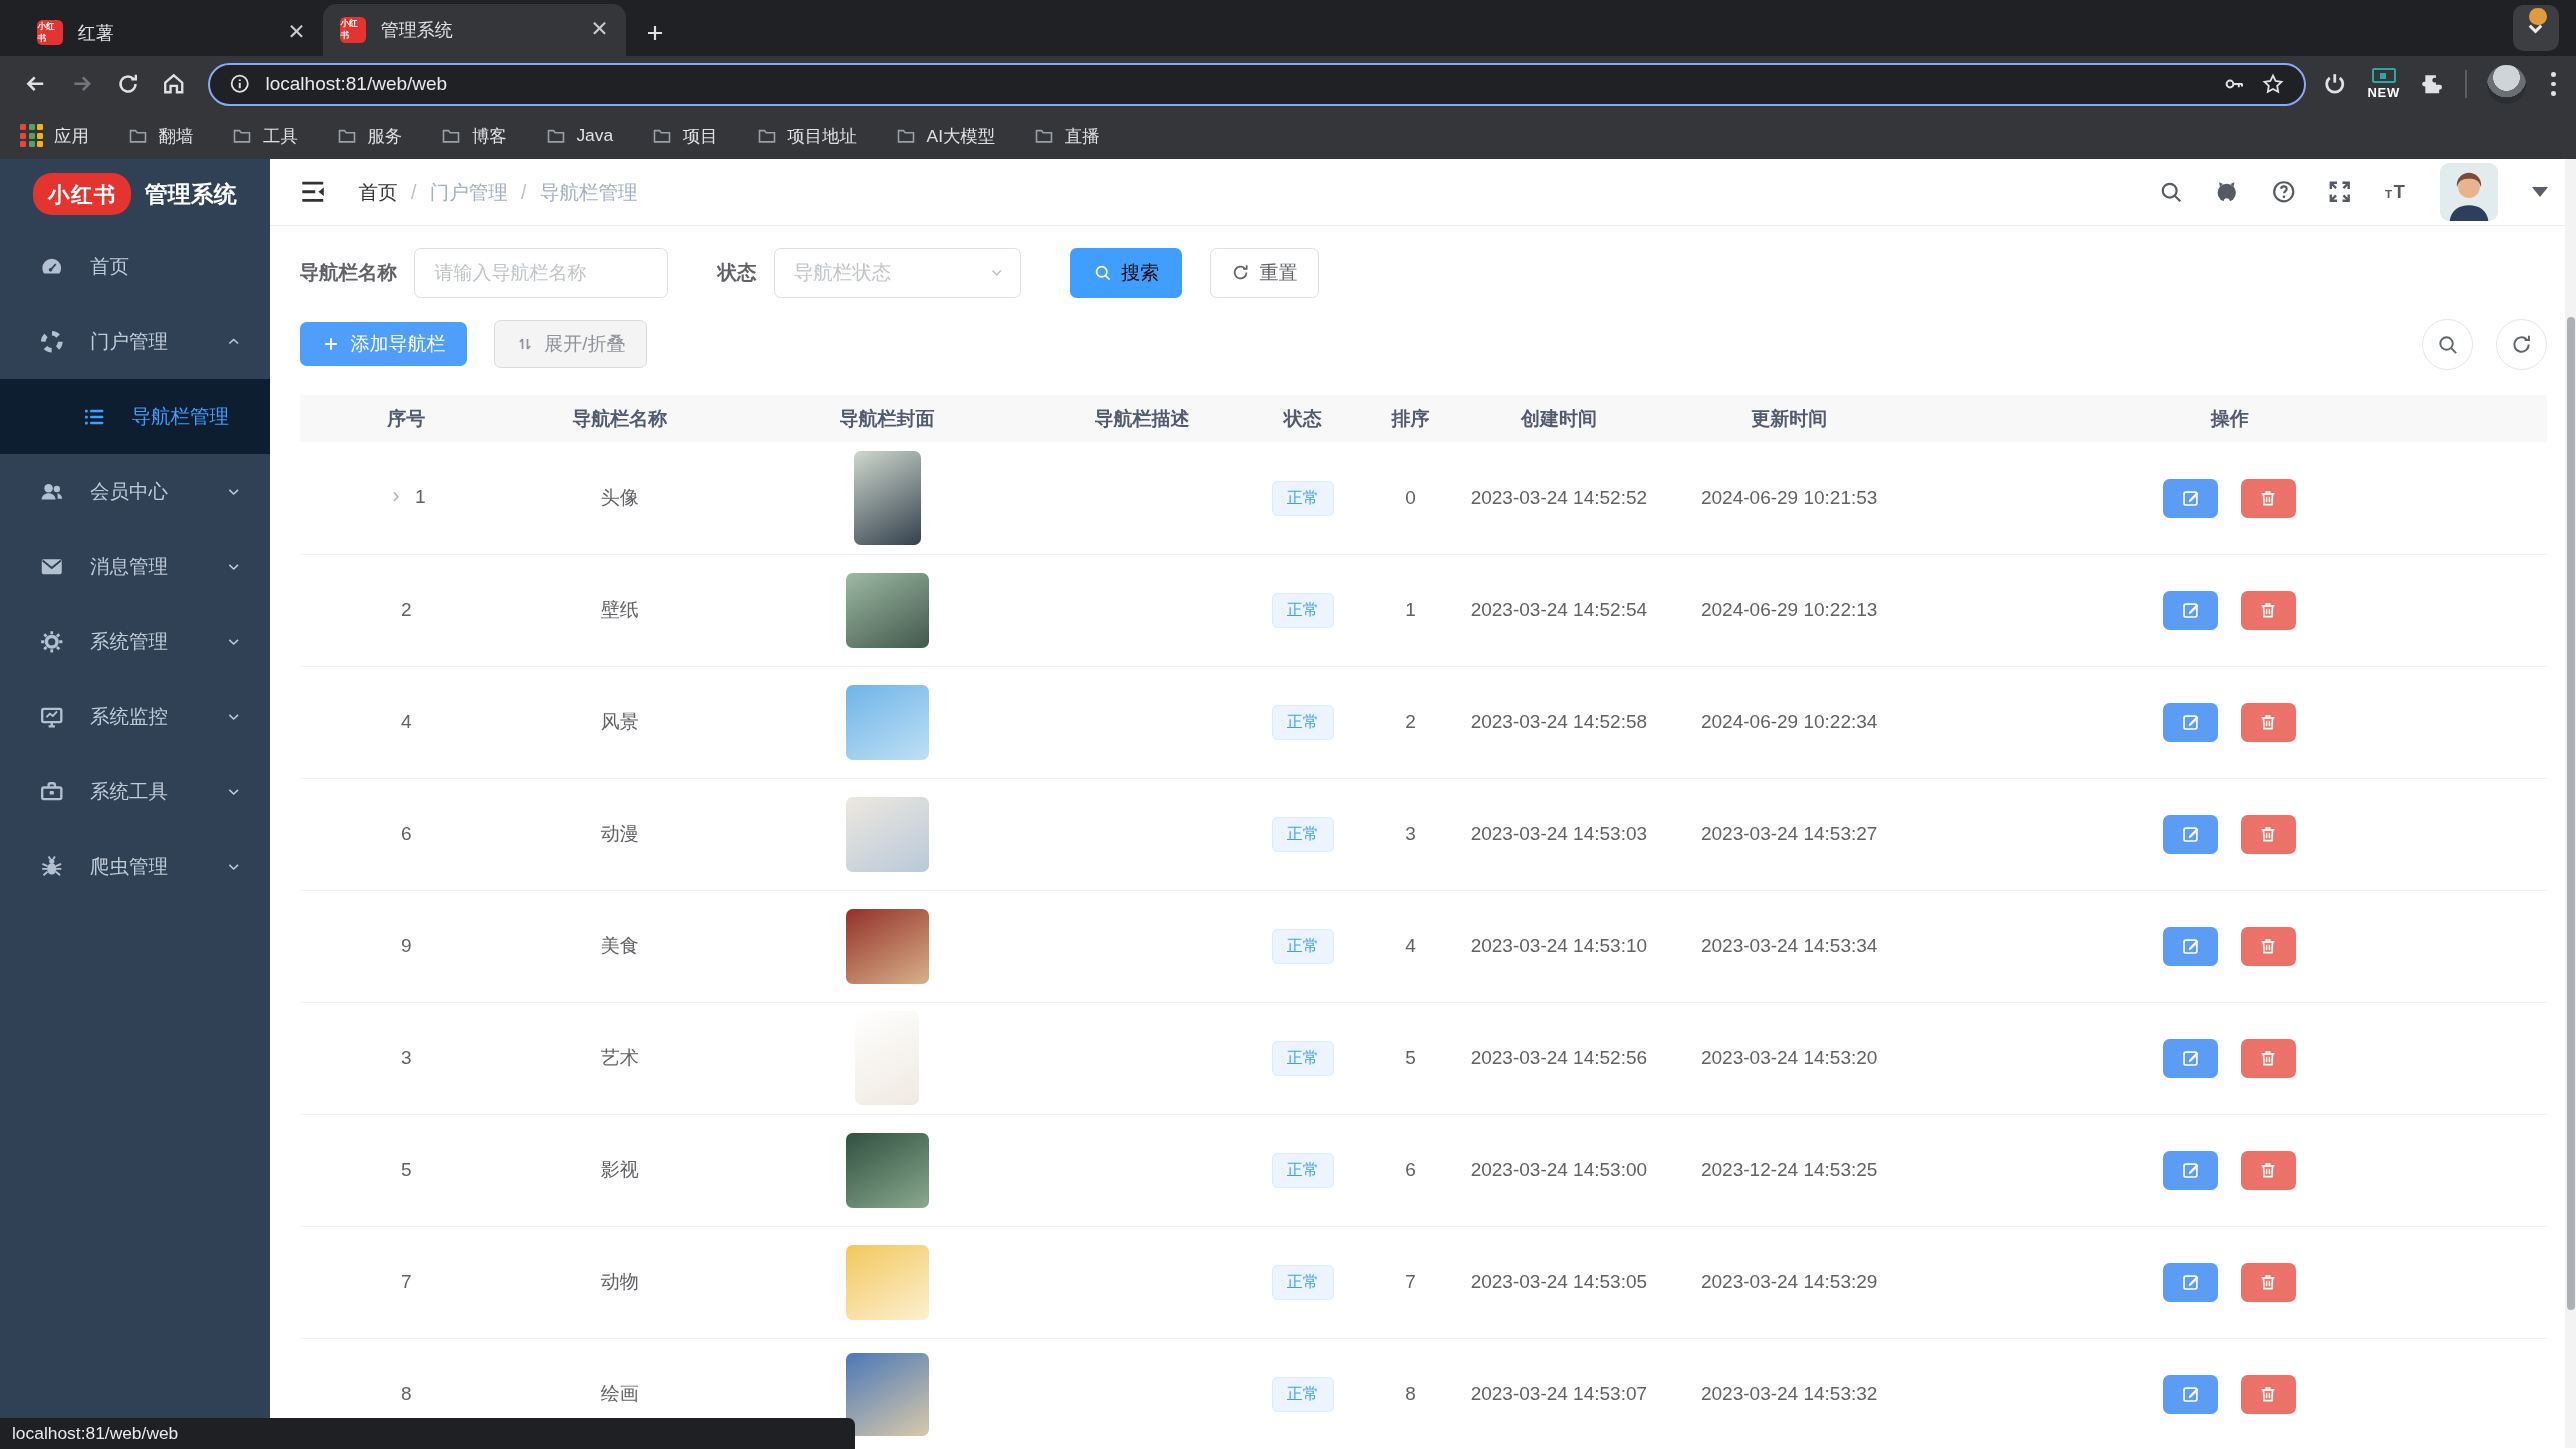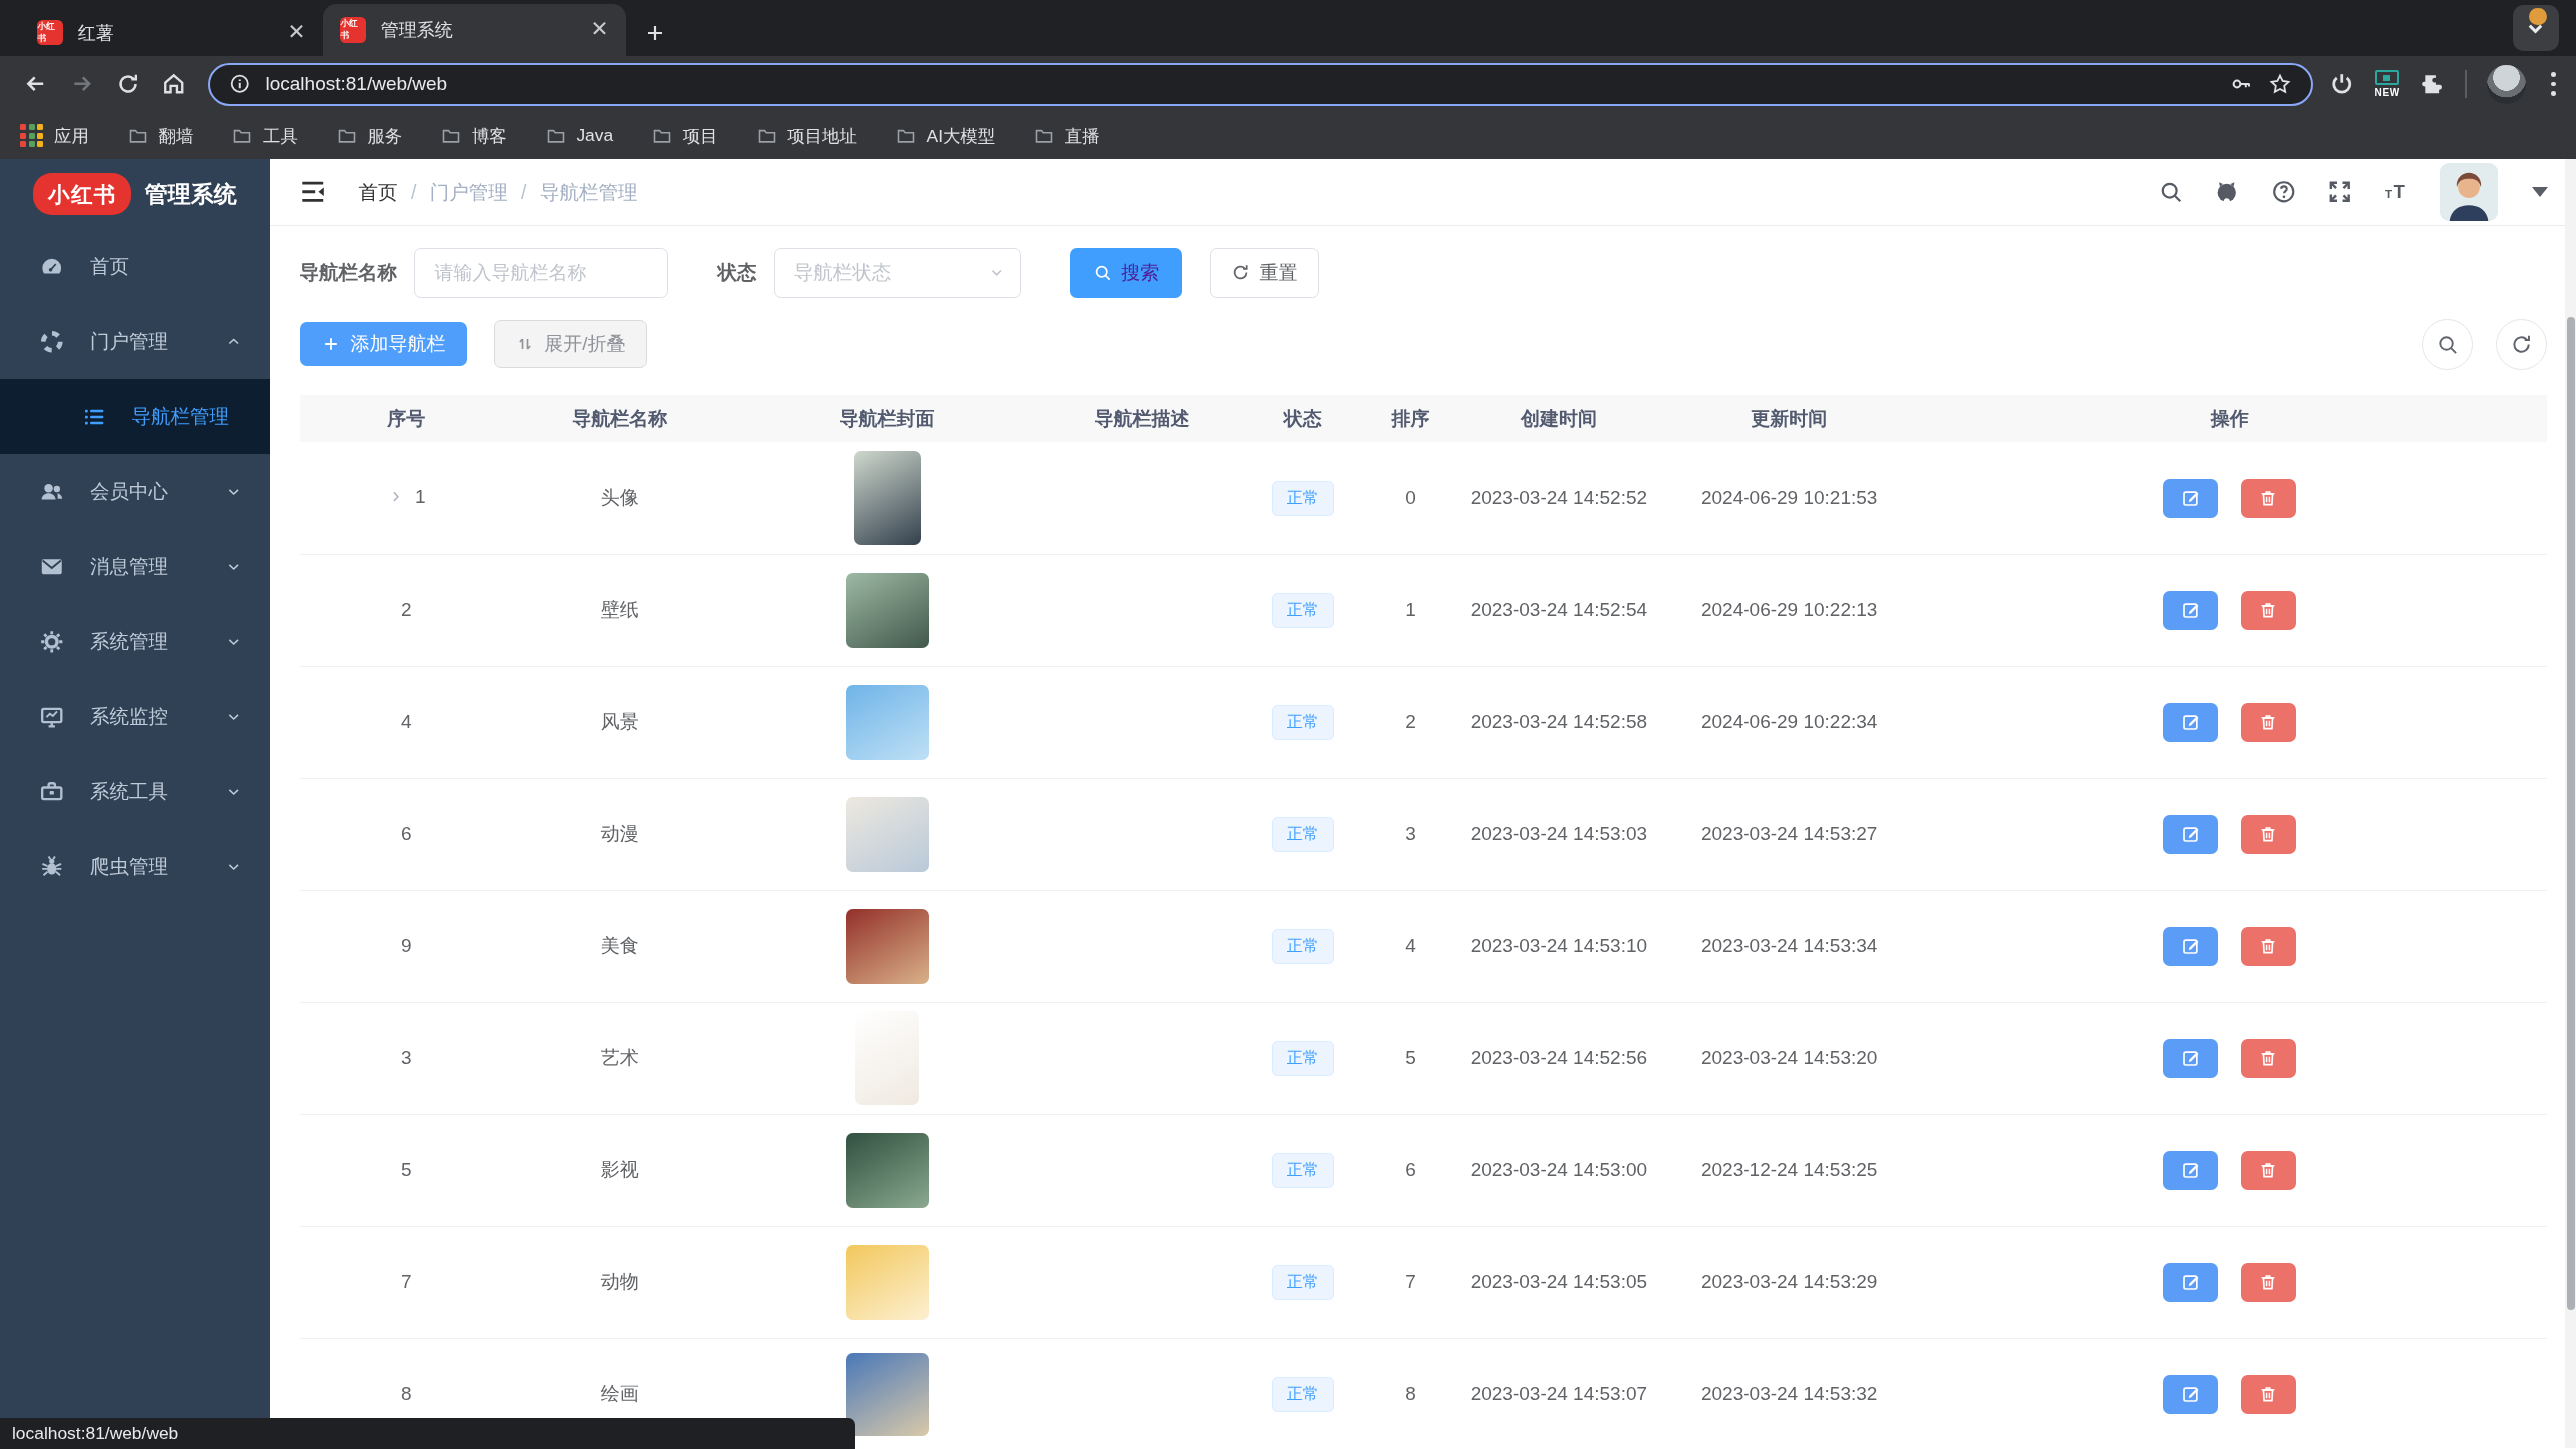--- a/index.html
+++ b/index.html
@@ -26,21 +26,21 @@
   .nav-ic{width:42px;height:42px;border-radius:50%;display:flex;align-items:center;justify-content:center;
        color:#dfe1e5;margin-right:4px}
   .nav-ic.dim{color:#72767b}
   .omnibox{flex:1;height:43px;background:#202124;border:2.7px solid #8aa8f8;border-radius:24px;
        display:flex;align-items:center;gap:14.8px;padding:0 19px;margin:0 9.4px;color:#dfe1e5}
   .omni-url{flex:1;font-size:19px;color:#e8eaed}
   .ext-area{display:flex;align-items:center;gap:20px;color:#dfe1e5;margin-left:6.7px}
   .ext-new{display:flex;flex-direction:column;align-items:center;gap:1.3px}
   .ext-new .frame{width:24px;height:14.8px;border:2px solid #2ba9a0;border-radius:2px;position:relative}
   .ext-new .frame::after{content:"";position:absolute;left:6px;top:2.7px;width:6.7px;height:5.4px;background:#2ba9a0}
-  .ext-new .txt{font-size:10px;font-weight:bold;color:#fff;letter-spacing:0.7px}
+  .ext-new .txt{font-size:13px;font-weight:bold;color:#fff;letter-spacing:0.7px}
   .vsep{width:1.3px;height:28px;background:#5a5e63}
   .chrome-avatar{width:39px;height:39px;border-radius:50%;
        background:radial-gradient(circle at 50% 32%,#cfd4d8 0 40%,#6b6f73 41% 60%,#2b2e32 61% 100%)}
   .kebab{display:flex;flex-direction:column;gap:4.7px;padding:0 5.4px}
   .kebab i{width:4.7px;height:4.7px;border-radius:50%;background:#dfe1e5}
 
   .bookmarks{height:47px;background:#35363a;display:flex;align-items:center;gap:39px;
        padding:0 20px;font-size:17.4px;color:#dfe1e5}
   .bm{display:flex;align-items:center;gap:10.7px;white-space:nowrap}
   .apps-grid{display:grid;grid-template-columns:repeat(3,6px);grid-gap:2.7px}
@@ -77,21 +77,21 @@
   .flabel{font-weight:bold;margin-right:17.4px;white-space:nowrap}
   .finput{width:254px;height:50px;border:1.3px solid #dcdfe6;border-radius:6.7px;padding:0 19px;
        font-size:19px;color:#606266;outline:none;font-family:inherit}
   .finput::placeholder{color:#c0c4cc}
   .fselect{width:247px;height:50px;border:1.3px solid #dcdfe6;border-radius:6.7px;padding:0 14.8px 0 19px;
        display:flex;align-items:center;justify-content:space-between;color:#c0c4cc;background:#fff}
   .fsel-chev{width:17.4px;height:17.4px;color:#c0c4cc}
   .gap73{width:49px}.gap42{width:28px}
   .btn{display:inline-flex;align-items:center;justify-content:center;gap:9.4px;height:50px;
        border-radius:6.7px;font-size:19px;border:none;cursor:pointer;font-family:inherit}
-  .btn-search{background:#409eff;color:#4c1d95;padding:0 23px}
+  .btn-search{background:#409eff;color:#000000;padding:0 23px}
   .btn-reset{background:#fff;color:#606266;border:1.3px solid #dcdfe6;padding:0 20px}
 
   
   .actions{display:flex;align-items:center;padding:5.4px 29.5px 17.4px}
   .btn-add{background:#4f9efc;color:#fff;height:44px;padding:0 21.5px}
   .btn-toggle{background:#f4f4f5;color:#909399;border:1.3px solid #d9dadd;height:48px;padding:0 20px;margin-left:27px}
   .right-ics{margin-left:auto;display:flex;gap:23px}
   .circ-btn{width:51px;height:51px;border-radius:50%;border:1.3px solid #e2e6ec;background:#fff;
        display:flex;align-items:center;justify-content:center;color:#5f646c}
 

